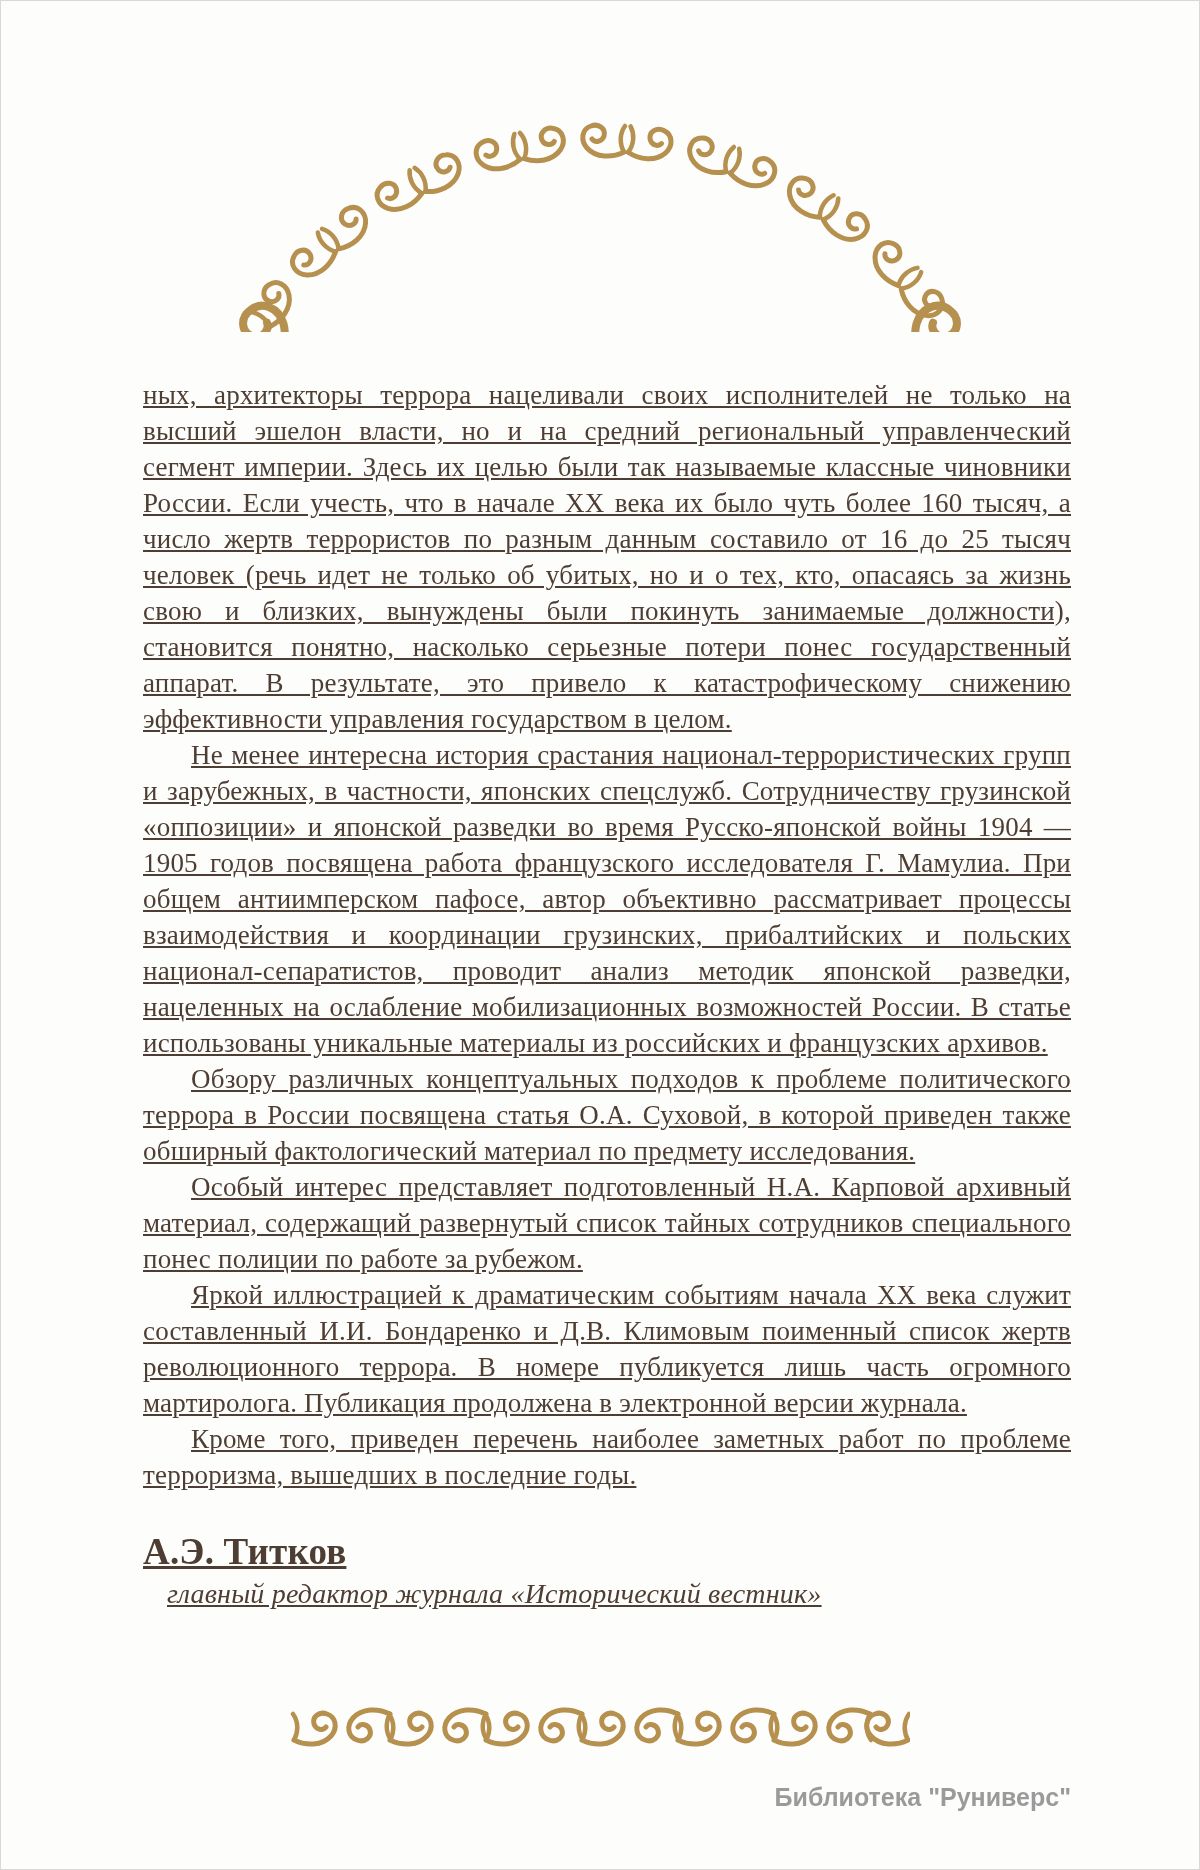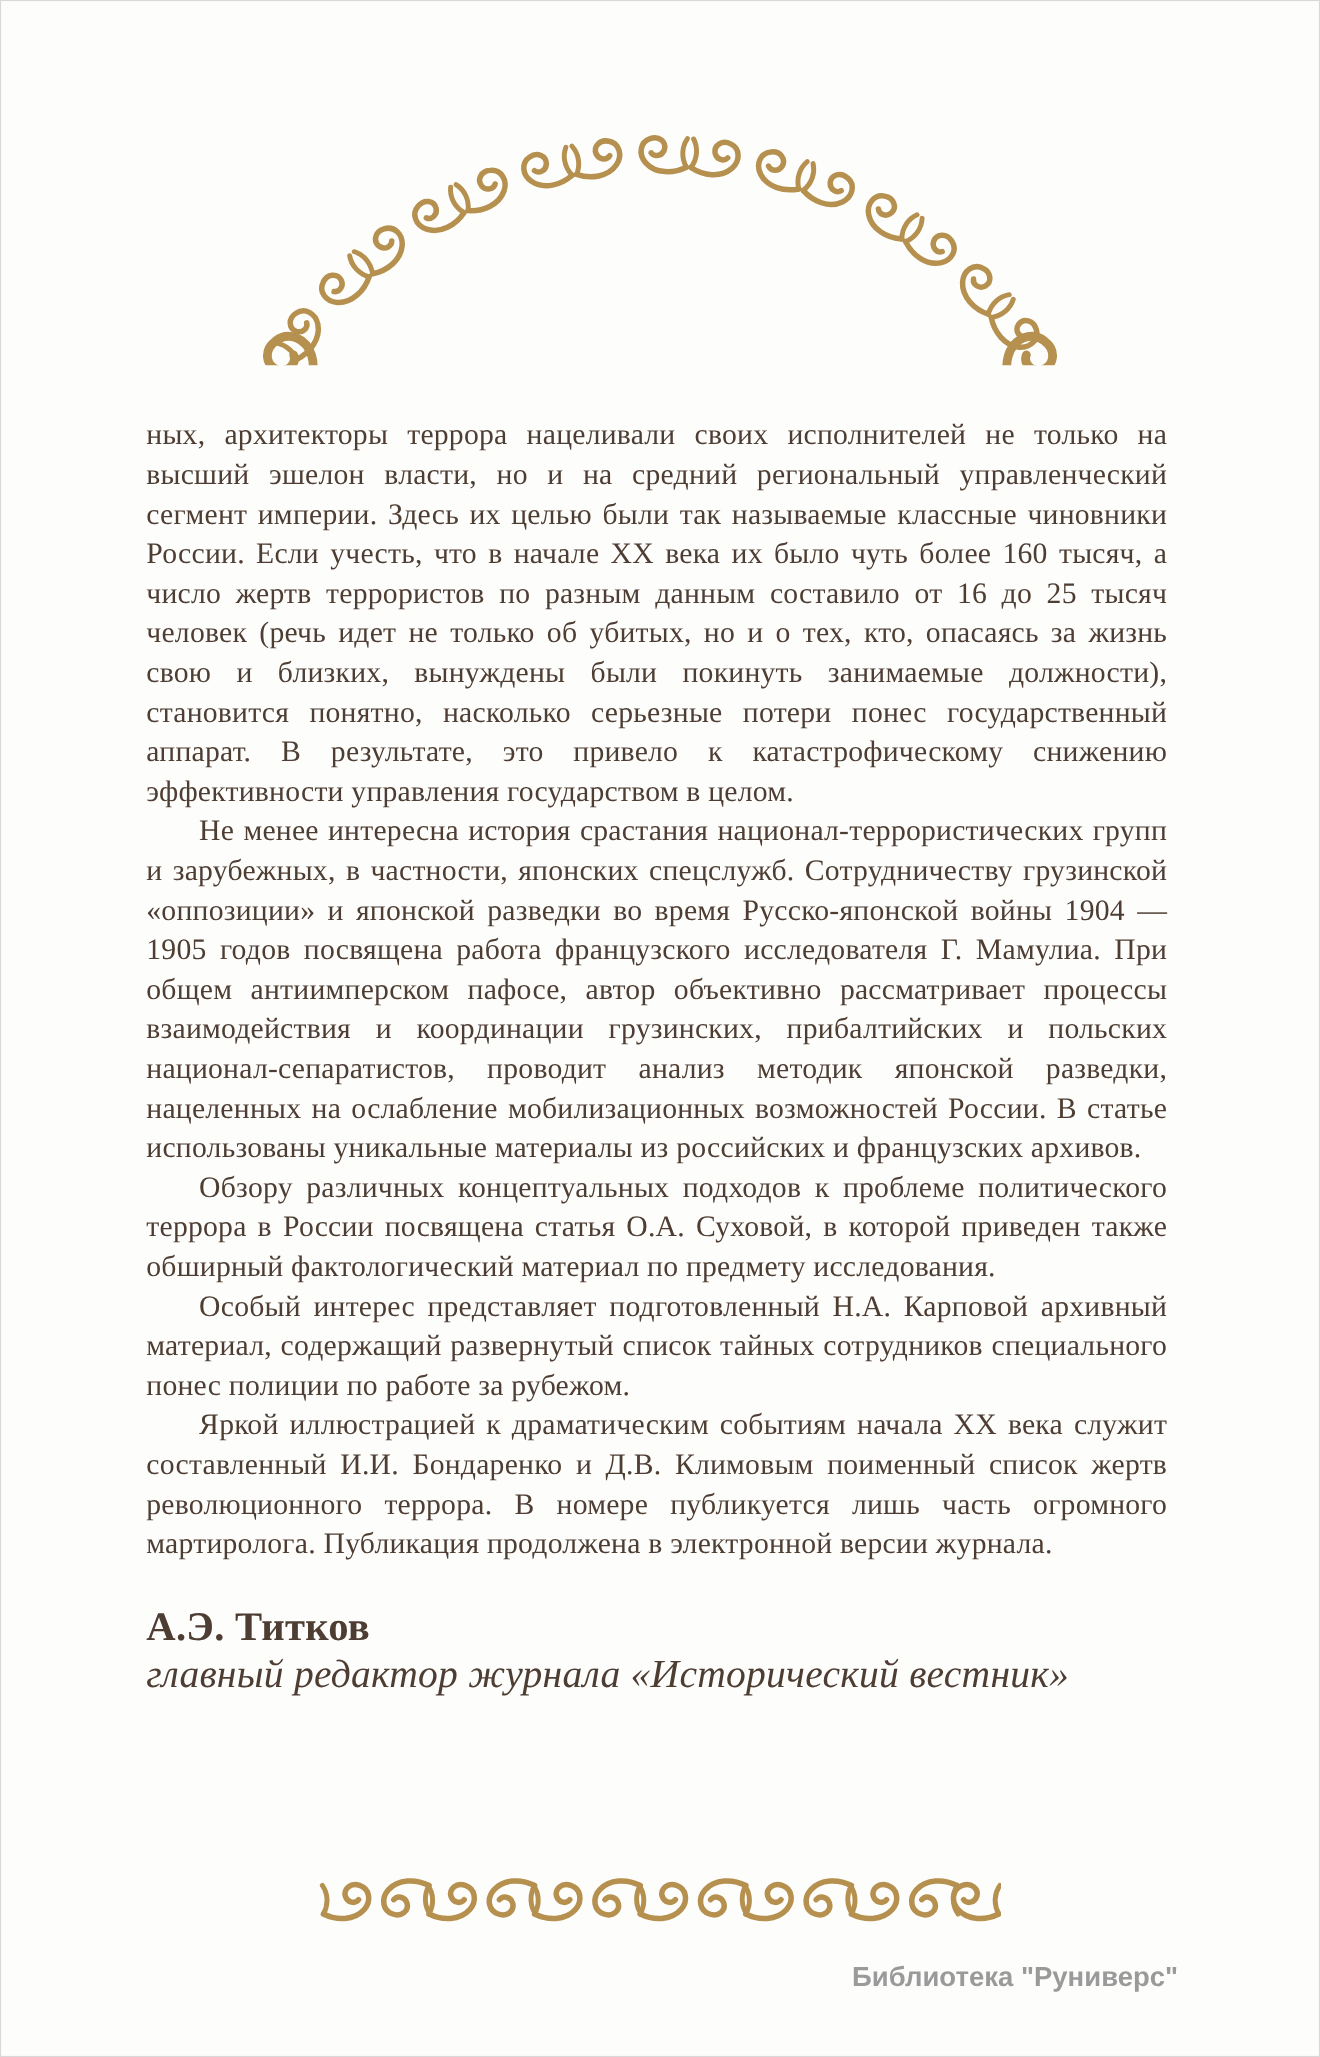--- a/index.html
+++ b/index.html
@@ -31,34 +31,35 @@
   .ornament path {
     fill: none;
     stroke: var(--ornament);
     stroke-linecap: round;
   }
 
   
   .text-block {
     position: absolute;
     top: 376px;
-    left: 132px;
+    left: 142px;
     width: 928px;
     color: var(--ink);
     font-size: 27px;
     line-height: 36px;
     text-align: justify;
     letter-spacing: 0.2px;
+    text-decoration: underline;
   }
   .text-block p { margin: 0; text-indent: 48px; }
   .text-block p.no-indent { text-indent: 0; }
 
   .signature { margin-top: 40px; }
   .sig-name { font-weight: bold; font-size: 37px; line-height: 38px; }
-  .sig-role { font-style: italic; font-size: 36px; line-height: 38px; margin-top: 4px; }
+  .sig-role { font-style: italic; font-size: 28px; line-height: 38px; margin-top: 4px; margin-left: 24px; }
 
   .watermark {
     position: absolute;
     top: 1782px;
     right: 128px;
     color: var(--watermark);
     font-family: "Liberation Sans", sans-serif;
     font-weight: bold;
     font-size: 25px;
   }
@@ -95,20 +96,21 @@
       <use href="#curl" transform="rotate(57.5 380 433) translate(380 30) scale(-1.6 1.6)"></use>
     </svg>
   </div>
 
   <main class="text-block">
     <p class="no-indent">ных, архитекторы террора нацеливали своих исполнителей не только на высший эшелон власти, но и на средний региональный управленческий сегмент империи. Здесь их целью были так называемые классные чиновники России. Если учесть, что в начале XX века их было чуть более 160 тысяч, а число жертв террористов по разным данным составило от 16 до 25 тысяч человек (речь идет не только об убитых, но и о тех, кто, опасаясь за жизнь свою и близких, вынуждены были покинуть занимаемые должности), становится понятно, насколько серьезные потери понес государственный аппарат. В результате, это привело к катастрофическому снижению эффективности управления государством в целом.</p>
     <p>Не менее интересна история срастания национал-террористических групп и зарубежных, в частности, японских спецслужб. Сотрудничеству грузинской «оппозиции» и японской разведки во время Русско-японской войны 1904 — 1905 годов посвящена работа французского исследователя Г. Мамулиа. При общем антиимперском пафосе, автор объективно рассматривает процессы взаимодействия и координации грузинских, прибалтийских и польских национал-сепаратистов, проводит анализ методик японской разведки, нацеленных на ослабление мобилизационных возможностей России. В статье использованы уникальные материалы из российских и французских архивов.</p>
     <p>Обзору различных концептуальных подходов к проблеме политического террора в России посвящена статья О.А. Суховой, в которой приведен также обширный фактологический материал по предмету исследования.</p>
     <p>Особый интерес представляет подготовленный Н.А. Карповой архивный материал, содержащий развернутый список тайных сотрудников специального понес полиции по работе за рубежом.</p>
     <p>Яркой иллюстрацией к драматическим событиям начала XX века служит составленный И.И. Бондаренко и Д.В. Климовым поименный список жертв революционного террора. В номере публикуется лишь часть огромного мартиролога. Публикация продолжена в электронной версии журнала.</p>
+    <p>Кроме того, приведен перечень наиболее заметных работ по проблеме терроризма, вышедших в последние годы.</p>
 
     <div class="signature">
       <div class="sig-name">А.Э. Титков</div>
       <div class="sig-role">главный редактор журнала «Исторический вестник»</div>
     </div>
   </main>
 
   <div class="ornament bottom">
     <svg width="620" height="56" viewBox="0 0 620 56" aria-hidden="true">
       <use href="#curl" transform="translate(28 28)"></use>

